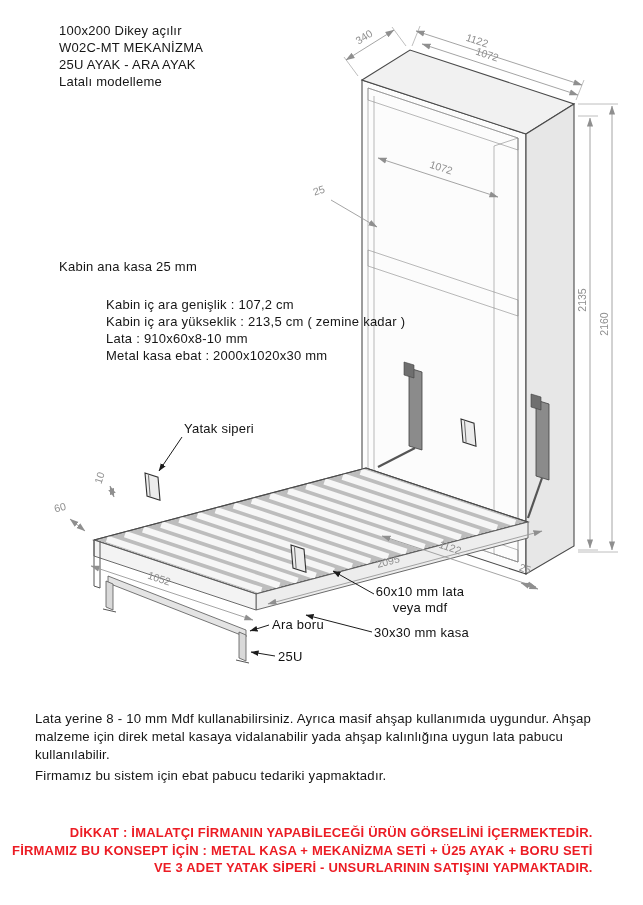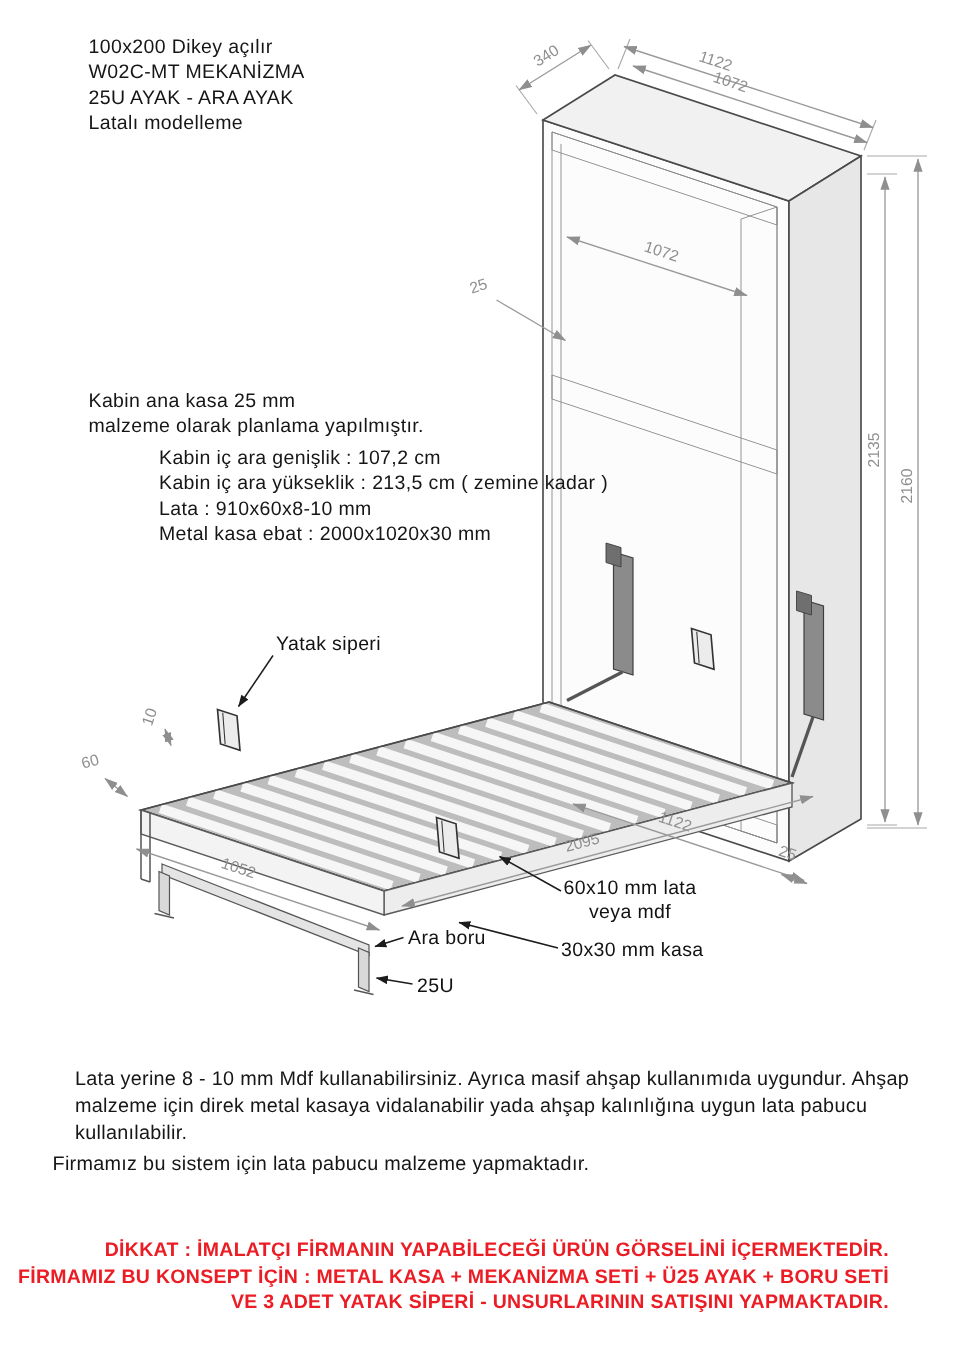--- a/index.html
+++ b/index.html
@@ -1,21 +1,21 @@
 <!DOCTYPE html>
 <html><head>
 <meta charset="utf-8">
 <style>
   html,body{margin:0;padding:0;}
   body{width:643px;height:905px;background:#ffffff;font-family:"Liberation Sans",sans-serif;color:#161616;}
   #stage{position:relative;width:643px;height:905px;background:#fff;overflow:hidden;}
   .abs{position:absolute;}
   .tblock{font-size:13px;line-height:17px;letter-spacing:.25px;}
   .tblock div{white-space:nowrap;}
-  #notes1{width:592px;font-size:13.2px;line-height:18px;letter-spacing:.2px;margin-left:15px;}
+  #notes1{width:592px;font-size:13.2px;line-height:18px;letter-spacing:.2px;}
   #notes2{font-size:13.2px;letter-spacing:.2px;}
   #warning{font-size:13px;font-weight:bold;line-height:17.5px;color:#ec1c24;letter-spacing:.2px;text-align:right;}
   svg{position:absolute;left:0;top:0;}
   svg text{font-family:"Liberation Sans",sans-serif;}
   .dimt{font-size:10.5px;fill:#8f8f8f;text-anchor:middle;}
   .lbl{font-size:13px;fill:#121212;letter-spacing:.25px;}
   .mid{text-anchor:middle;}
   .dim{stroke:#9a9a9a;stroke-width:.9;fill:none;}
   .ext{stroke:#a8a8a8;stroke-width:.75;fill:none;}
   .ldr{stroke:#1c1c1c;stroke-width:1;fill:none;}
@@ -184,32 +184,31 @@
 
   <div class="abs tblock" style="left:59px;top:22px;">
     <div>100x200 Dikey açılır</div>
     <div>W02C-MT MEKANİZMA</div>
     <div>25U AYAK - ARA AYAK</div>
     <div>Latalı modelleme</div>
   </div>
 
   <div class="abs tblock" style="left:59px;top:248px;margin-top:10px;">
     <div>Kabin ana kasa 25 mm</div>
-    <div>malzeme olarak planlama yapılmıştır.</div>
   </div>
 
   <div class="abs tblock" style="left:59px;top:296px;margin-left:47px;">
     <div>Kabin iç ara genişlik : 107,2 cm</div>
     <div>Kabin iç ara yükseklik : 213,5 cm ( zemine kadar )</div>
     <div>Lata : 910x60x8-10 mm</div>
     <div>Metal kasa ebat : 2000x1020x30 mm</div>
   </div>
 
   <div id="notes1" class="abs" style="left:35px;top:710px;">Lata yerine 8 - 10 mm  Mdf kullanabilirsiniz. Ayrıca masif ahşap kullanımıda uygundur. Ahşap malzeme için direk metal kasaya vidalanabilir yada ahşap kalınlığına uygun lata pabucu kullanılabilir.</div>
-  <div id="notes2" class="abs" style="left:35px;top:768px;">Firmamız bu sistem için lata pabucu malzeme yapmaktadır.</div>
+  <div id="notes2" class="abs" style="left:35px;top:768px;">Firmamız bu sistem için ebat pabucu tedariki yapmaktadır.</div>
 
   <div id="warning" class="abs" style="left:12px;top:824px;">
     <div>DİKKAT : İMALATÇI FİRMANIN YAPABİLECEĞİ ÜRÜN GÖRSELİNİ İÇERMEKTEDİR.</div>
     <div>FİRMAMIZ BU KONSEPT İÇİN : METAL KASA + MEKANİZMA SETİ + Ü25 AYAK + BORU SETİ</div>
     <div>VE 3 ADET YATAK SİPERİ - UNSURLARININ SATIŞINI YAPMAKTADIR.</div>
   </div>
 
 </div>
 
 </body></html>

